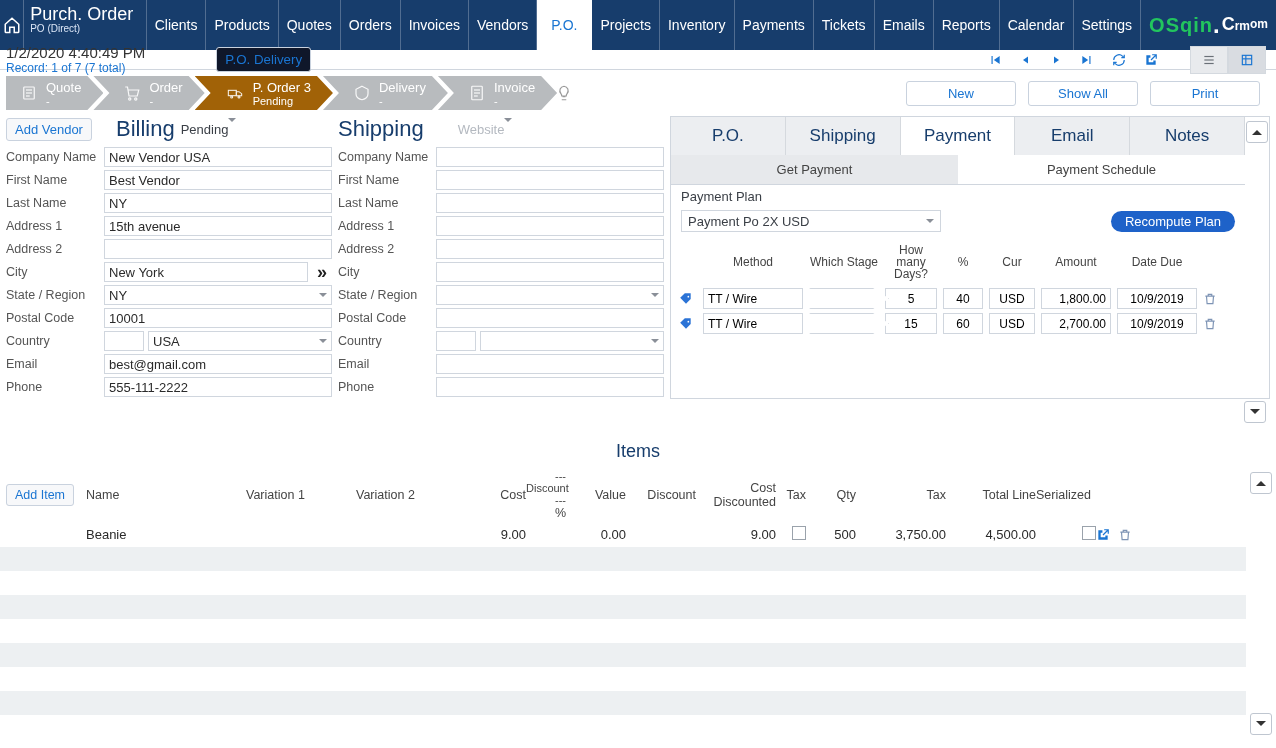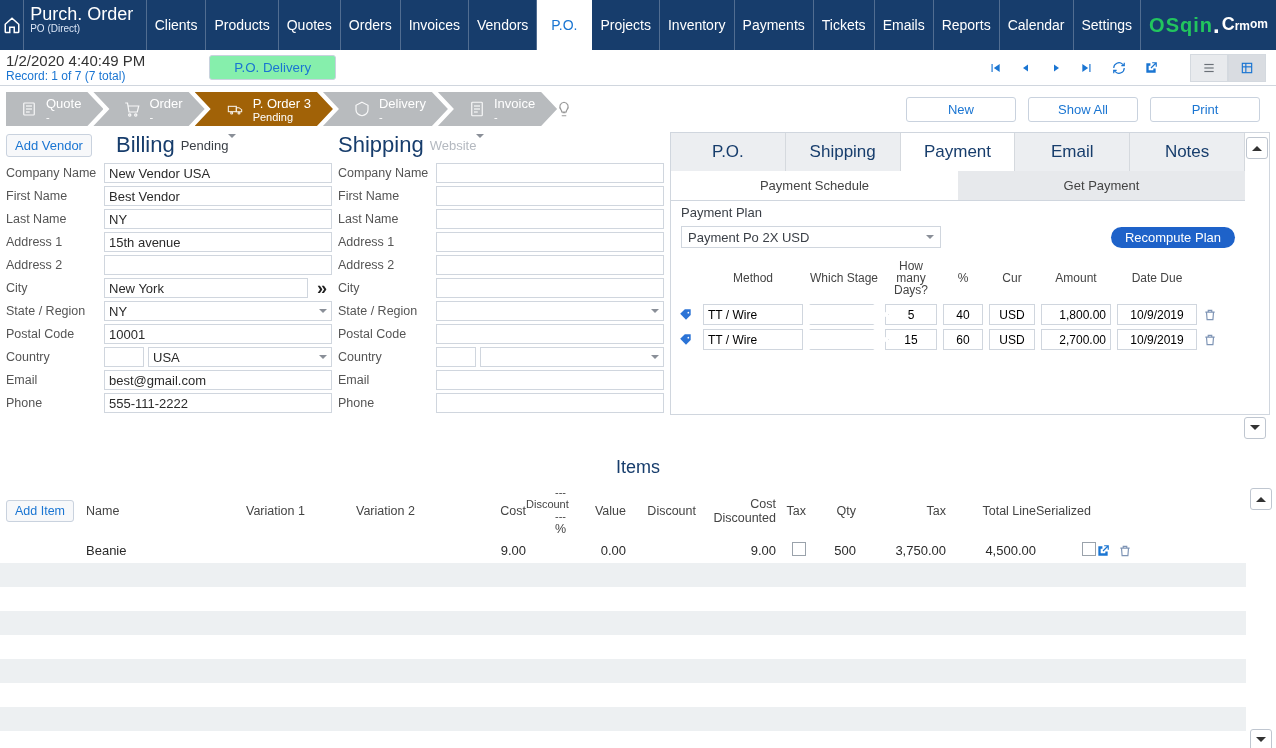--- a/index.html
+++ b/index.html
@@ -22,24 +22,24 @@
   }
   .tn-title { width: 150px; padding: 4px 6px; border-right:1px solid rgba(255,255,255,.25); }
   .tn-title .big { font-size: 18px; color:#fff; }
   .tn-title .small { font-size:10px; color:#dbe6f7; margin-top:-2px;}
   .tn-item { display:flex; align-items:center; justify-content:center; padding:0 8px; border-right:1px solid rgba(255,255,255,.25); color:#fff; font-size:14px; cursor:pointer; min-width:55px; }
   .tn-item.active { background:#fff; color: var(--blue-link); }
   .brand { margin-left:auto; display:flex; align-items:center; padding:0 8px; font-weight:bold; font-size:20px; font-family: Arial, sans-serif;}
   .brand .a { color:#22c55e; letter-spacing:1px; }
   .brand .b { color:#fff; font-size:14px; display:flex; flex-direction:row; line-height:10px; margin-left:2px; }
 
-  .subbar { display:flex; align-items:center; height:36px; padding:2px 6px; border-bottom:1px solid var(--light-border); }
+  .subbar { display:flex; align-items:center; height:20px; padding:2px 6px; border-bottom:1px solid var(--light-border); }
   .subbar .datetime { font-size:15px; color:#333; }
   .subbar .record { color:var(--blue-link); font-size:12px; }
-  .subbar .btn { margin-left:4px; border:1px solid #c9d2de; background:#86efac; color:var(--blue-link); padding:4px 24px; border-radius:3px; cursor:pointer;}
+  .subbar .btn { margin-left:11px; border:1px solid #c9d2de; background:#0f172a; color:var(--blue-link); padding:4px 8px; border-radius:3px; cursor:pointer;}
   .subbar .navicons { margin-left:auto; display:flex; gap:18px; align-items:center; color:var(--blue-link); padding-right:4px;}
   .subbar .viewtoggle { display:flex; margin-left:14px; }
   .subbar .viewtoggle div { width:38px; height:28px; display:flex; align-items:center; justify-content:center; background:#e8eaed; border:1px solid #d4d9df; }
   .subbar .viewtoggle div.active{ background:#d9dce1; }
 
   .stagebar { display:flex; align-items:center; background:#fff; padding:6px; gap:0; }
   .stage { position:relative; display:flex; align-items:center; gap:8px; height:34px; padding:0 22px 0 30px; background:#b8bbbe; color:#fff; font-size:13px; clip-path: polygon(0 0, calc(100% - 16px) 0, 100% 50%, calc(100% - 16px) 100%, 0 100%, 16px 50%); margin-right:-10px;}
   .stage:first-child { clip-path: polygon(0 0, calc(100% - 16px) 0, 100% 50%, calc(100% - 16px) 100%, 0 100%); padding-left:14px;}
   .stage.active { background:#a16207; }
   .stage .sub { font-size:11px; display:block; color:#fff; }
@@ -352,21 +352,21 @@
       </div>
     <div class="formrow">
         <label>Phone</label>
         <input value="555-111-2222" style="">
       </div>
   </div>
 
   <div class="col-mid">
     <div class="panel-head">
       <span class="section-title">Shipping</span>
-      <span class="sel pend" style="color:#b4b9c0;"><span>Website</span><span class="chev"></span></span>
+      <span class="sel pend" style="color:#b4b9c0;margin-left:28px;"><span>Website</span><span class="chev"></span></span>
     </div>
     <div class="formrow">
         <label>Company Name</label>
         <input style="">
       </div>
     <div class="formrow">
         <label>First Name</label>
         <input style="">
       </div>
     <div class="formrow">
@@ -417,22 +417,22 @@
   <div class="col-right col-right-flex">
     <div class="col-right-body">
       <div class="tabs" id="right-tabs">
           <div class="tab">P.O.</div>
           <div class="tab">Shipping</div>
           <div class="tab active">Payment</div>
           <div class="tab">Email</div>
           <div class="tab">Notes</div>
         </div>
       <div class="subtabs">
+        <div class="stab">Get Payment</div>
         <div class="stab active">Payment Schedule</div>
-        <div class="stab">Get Payment</div>
       </div>
       <div style="padding:4px 10px 0 10px;">
           <div class="plabel">Payment Plan</div>
         </div>
       <div class="plan">
         <div class="sel">
             <span>Payment Po 2X USD</span>
             <span class="chev"></span>
           </div>
         <div class="recompute">Recompute Plan</div>

